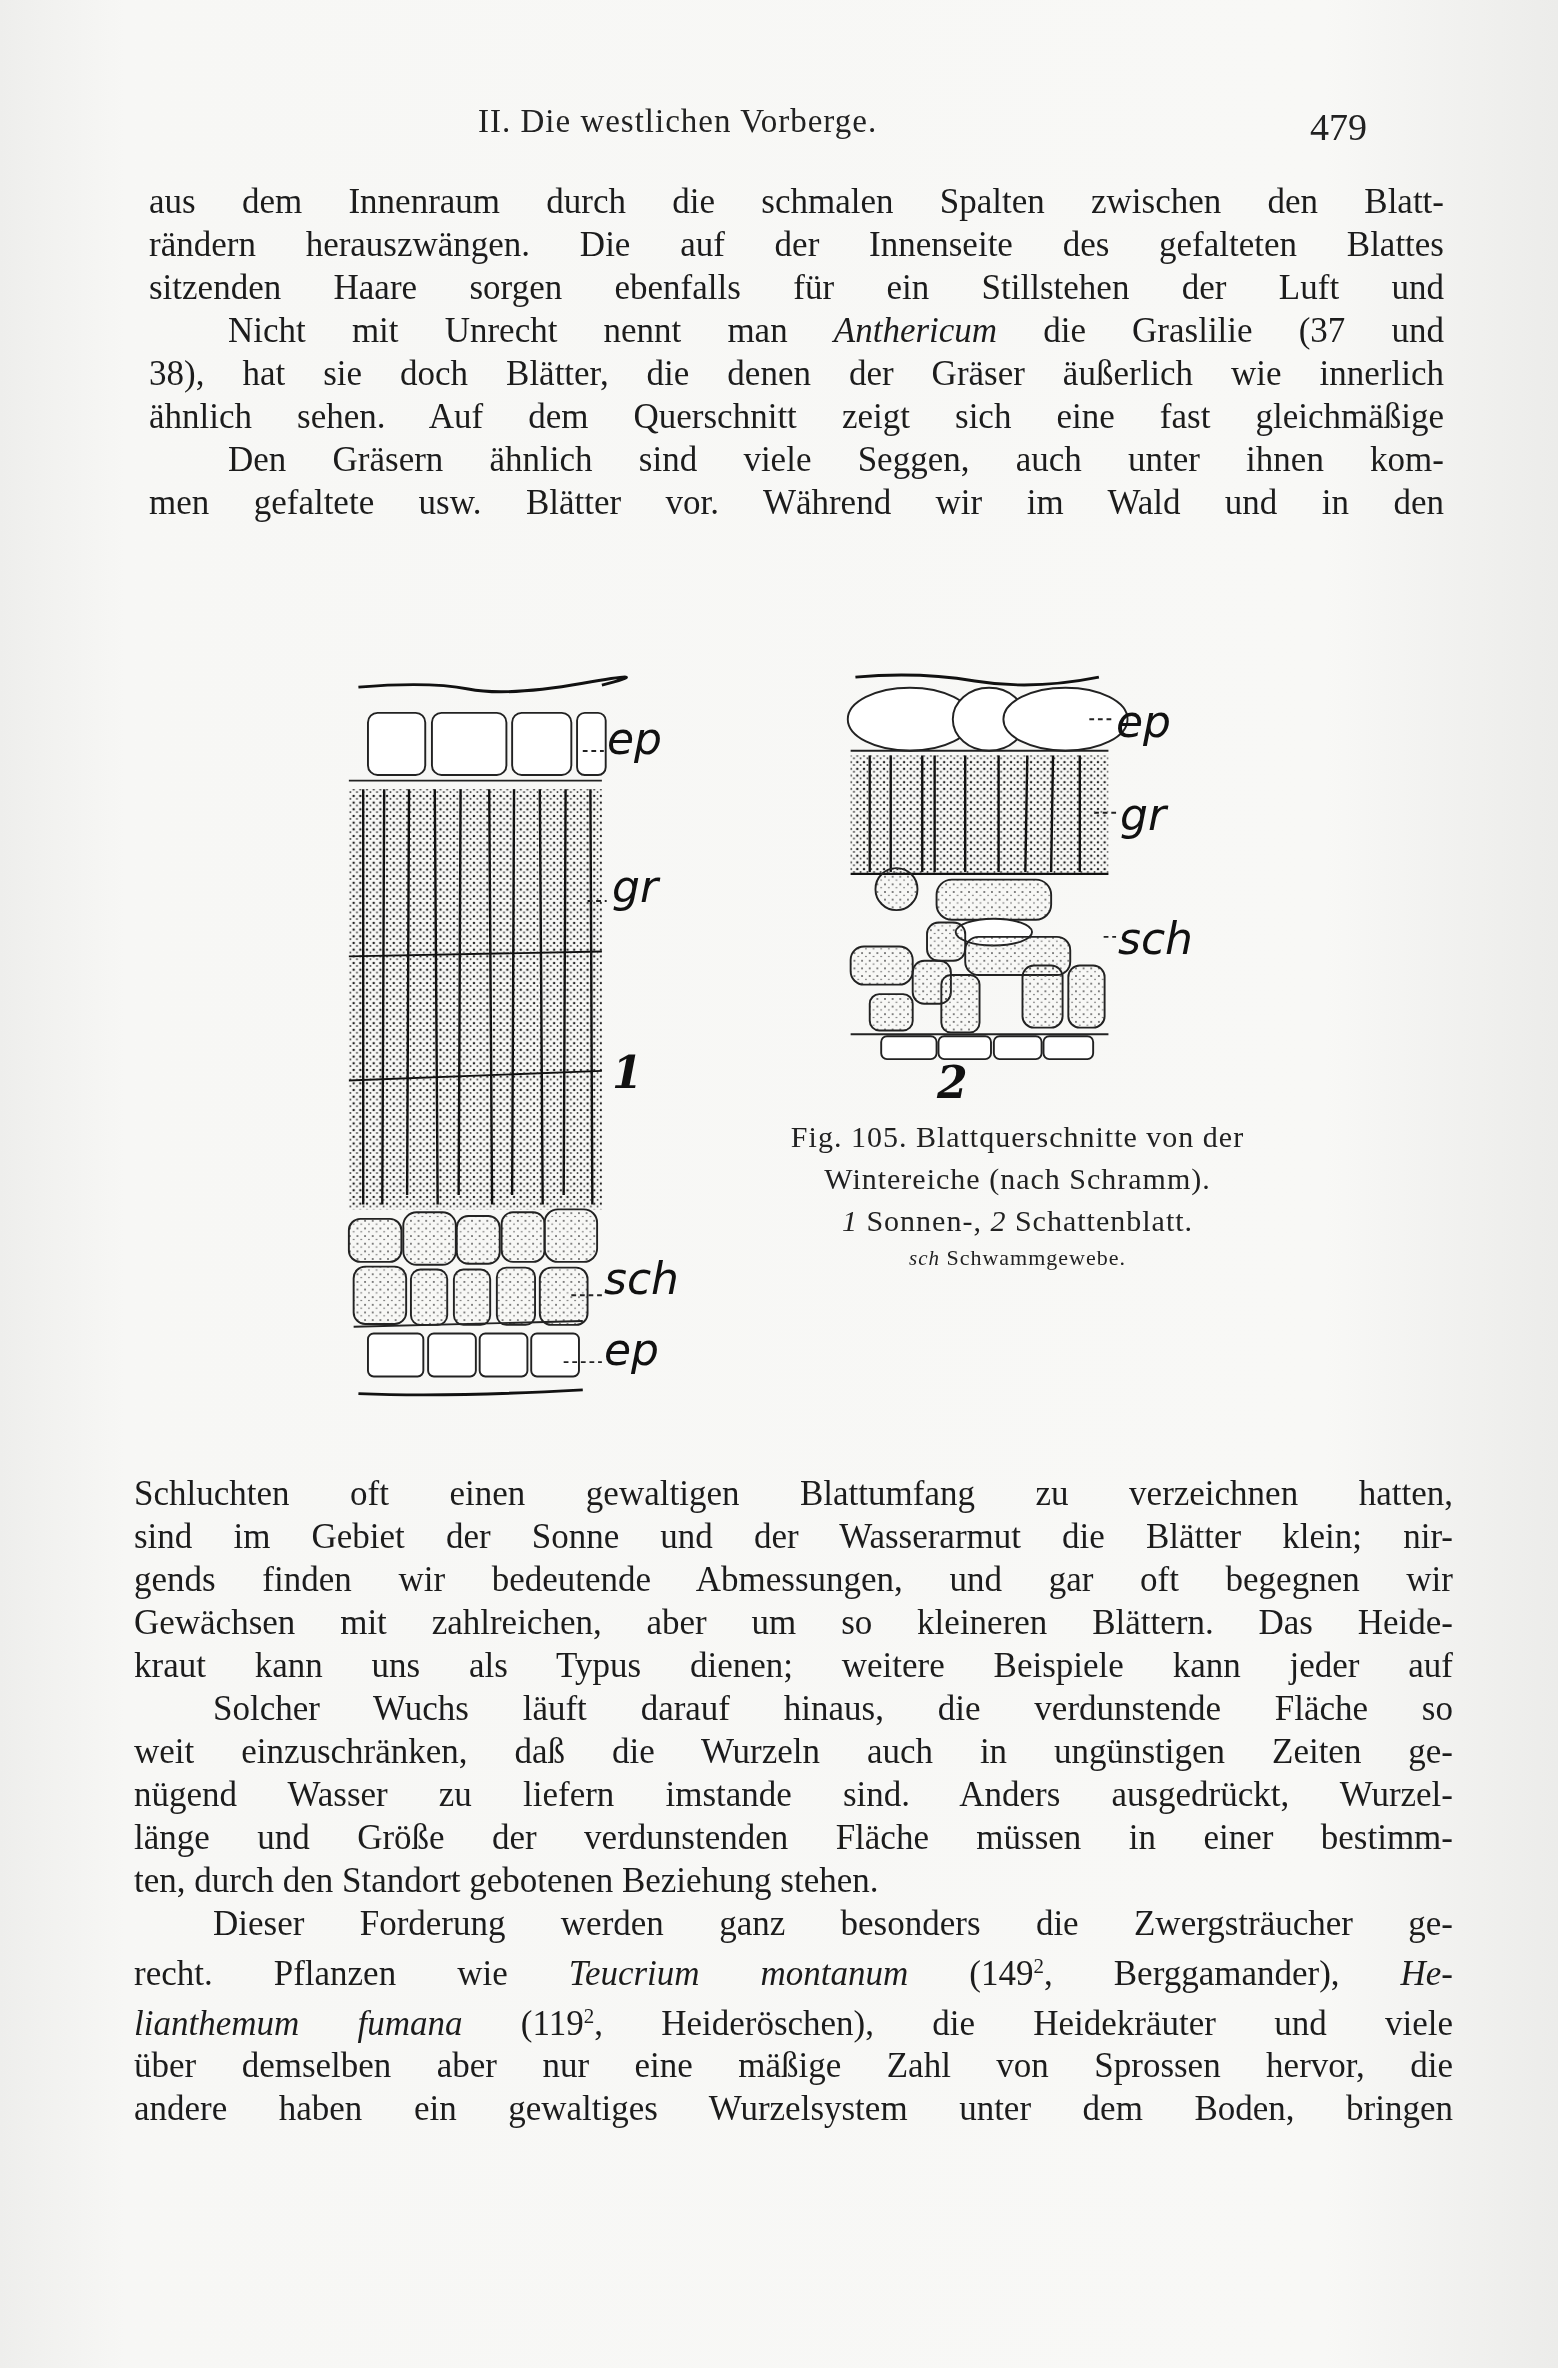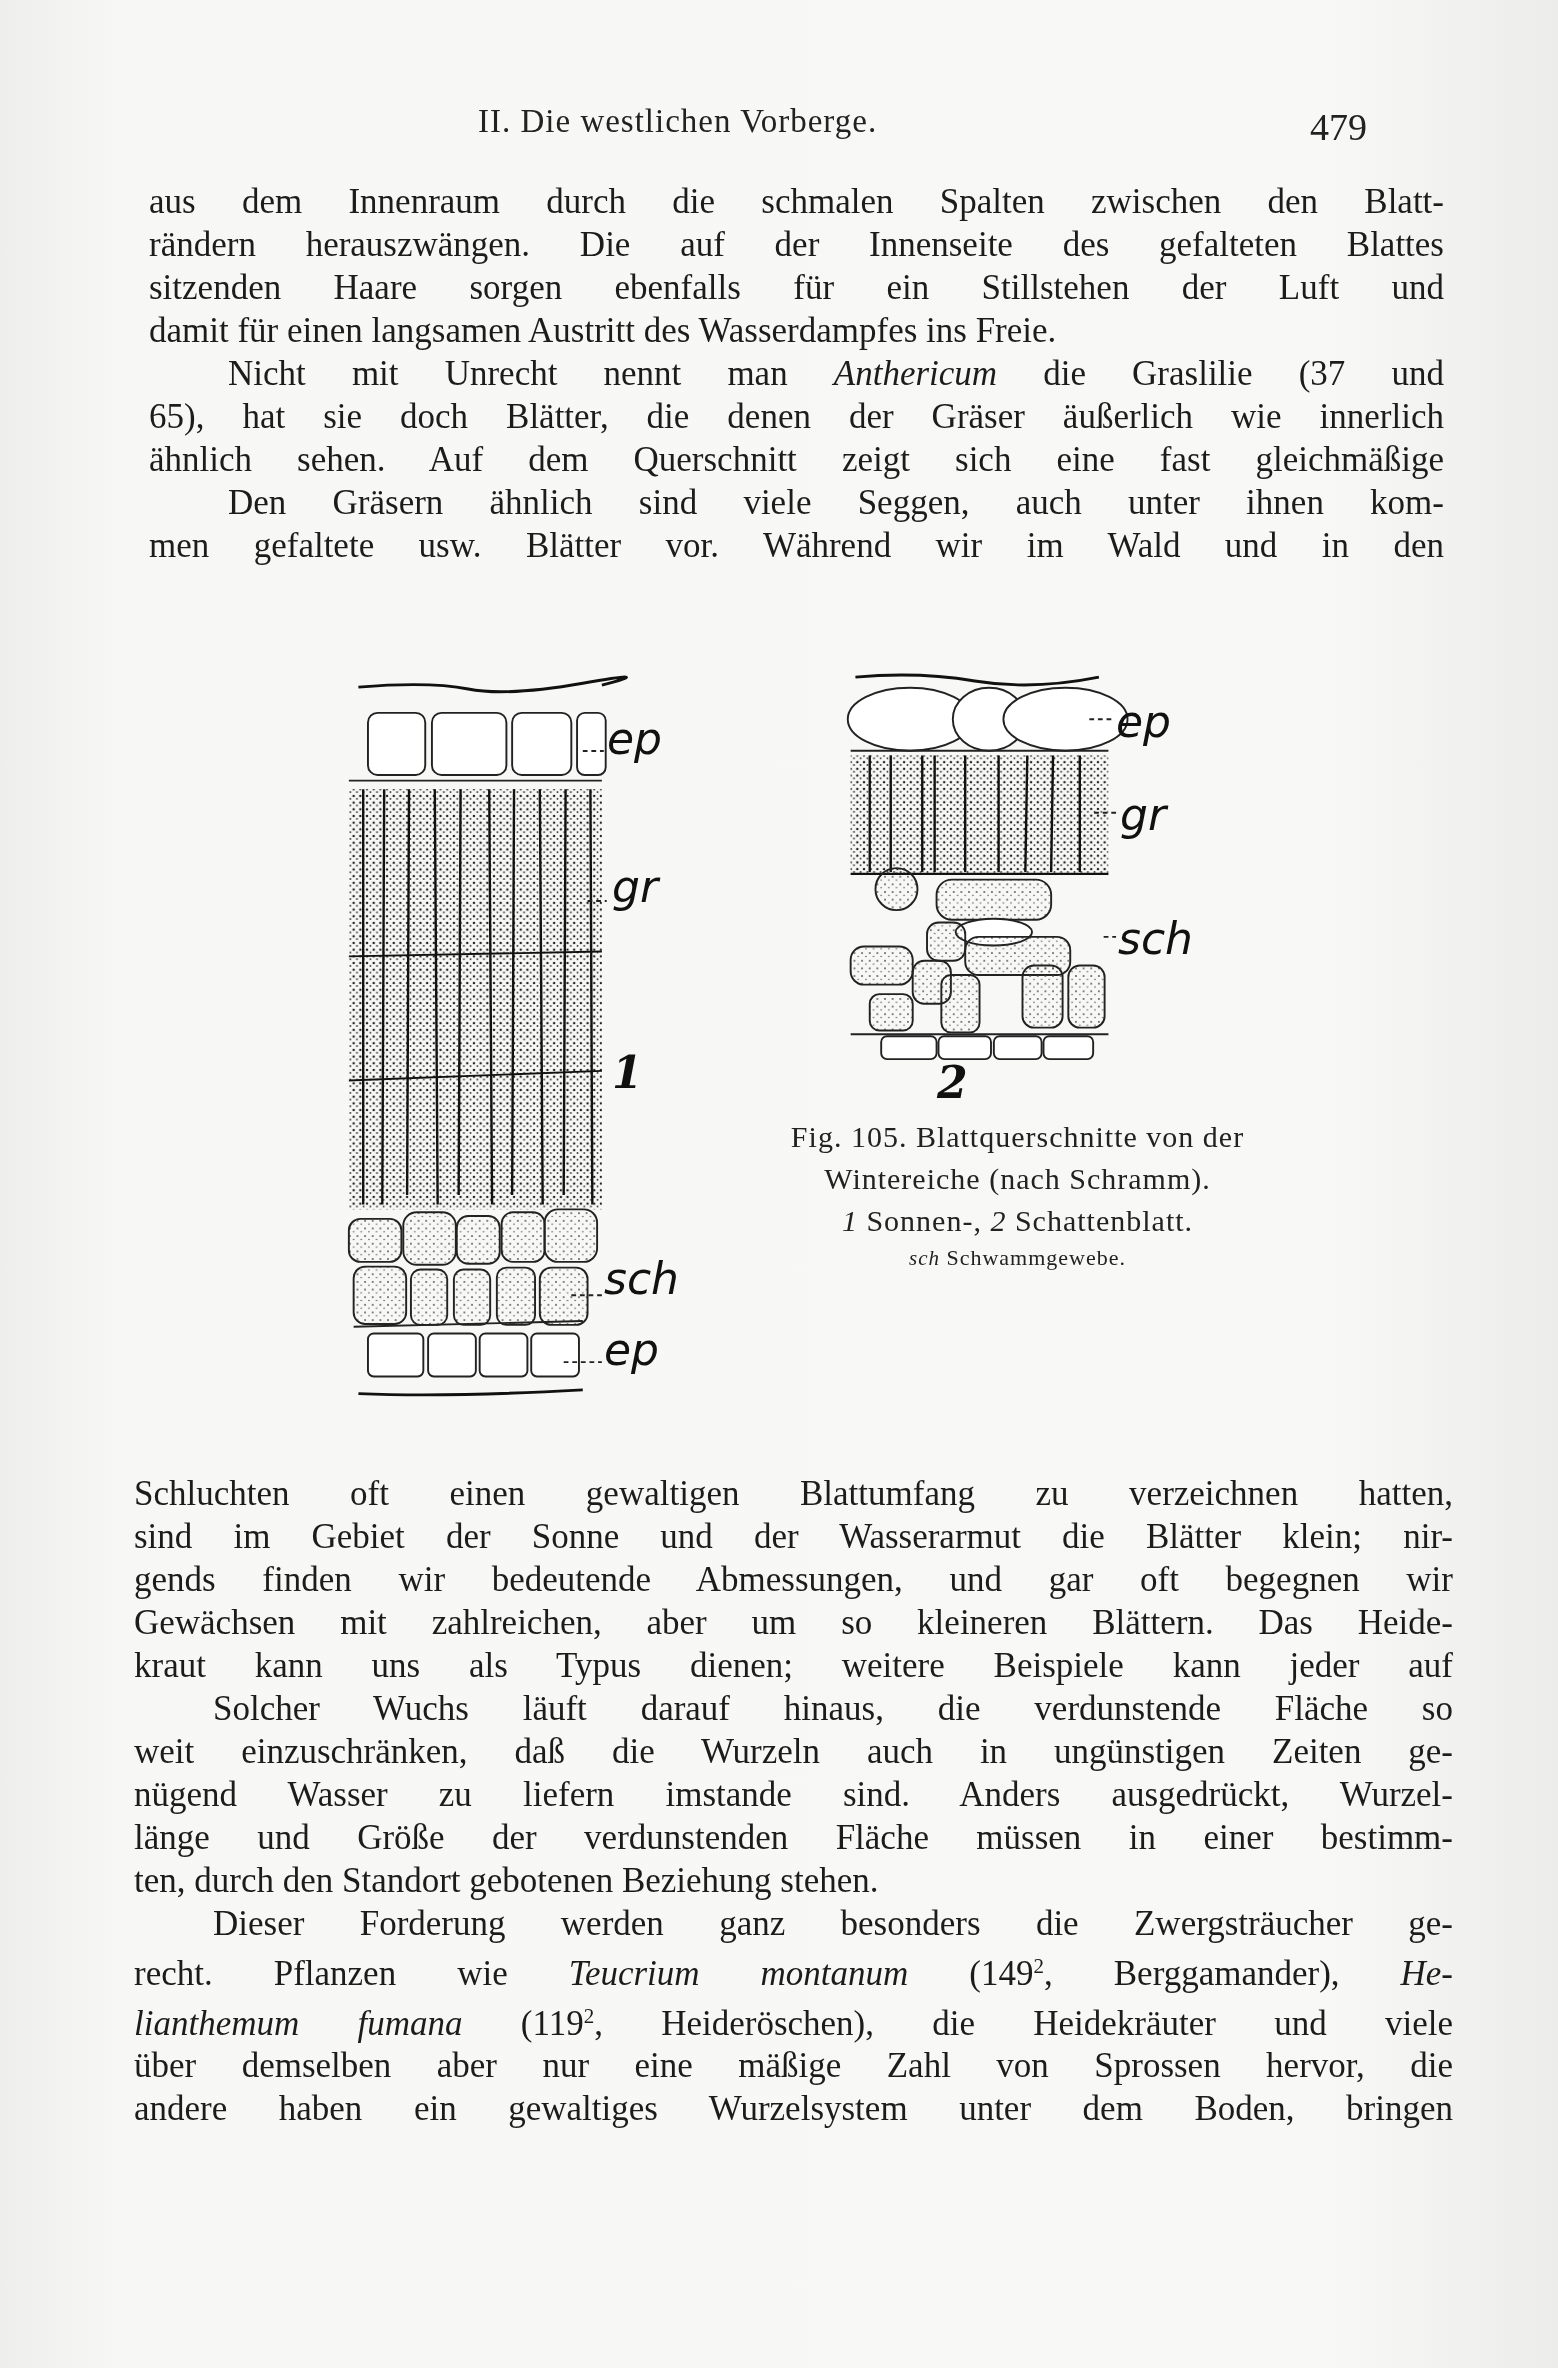--- a/index.html
+++ b/index.html
@@ -60,25 +60,24 @@
 <div class="page">
 
   <div class="running-head">II. Die westlichen Vorberge.</div>
   <div class="page-number">479</div>
 
   <div class="text-block block-a">
     <p>
       <span class="line">aus dem Innenraum durch die schmalen Spalten zwischen den Blatt-</span>
       <span class="line">rändern herauszwängen. Die auf der Innenseite des gefalteten Blattes</span>
       <span class="line">sitzenden Haare sorgen ebenfalls für ein Stillstehen der Luft und</span>
-      <span class="line last">damit für einen langsamen Austritt des Wasserdampfes ins Freie.</span>
     </p>
     <p>
       <span class="line indent"><span>Nicht mit Unrecht nennt man </span><i>Anthericum</i><span> die Graslilie (37 und</span></span>
-      <span class="line">65), hat sie doch Blätter, die denen der Gräser äußerlich wie innerlich</span>
+      <span class="line">38), hat sie doch Blätter, die denen der Gräser äußerlich wie innerlich</span>
       <span class="line">ähnlich sehen. Auf dem Querschnitt zeigt sich eine fast gleichmäßige</span>
     </p>
     <p>
       <span class="line indent">Den Gräsern ähnlich sind viele Seggen, auch unter ihnen kom-</span>
       <span class="line">men gefaltete usw. Blätter vor. Während wir im Wald und in den</span>
     </p>
   </div>
 
   <div class="figure">
 

